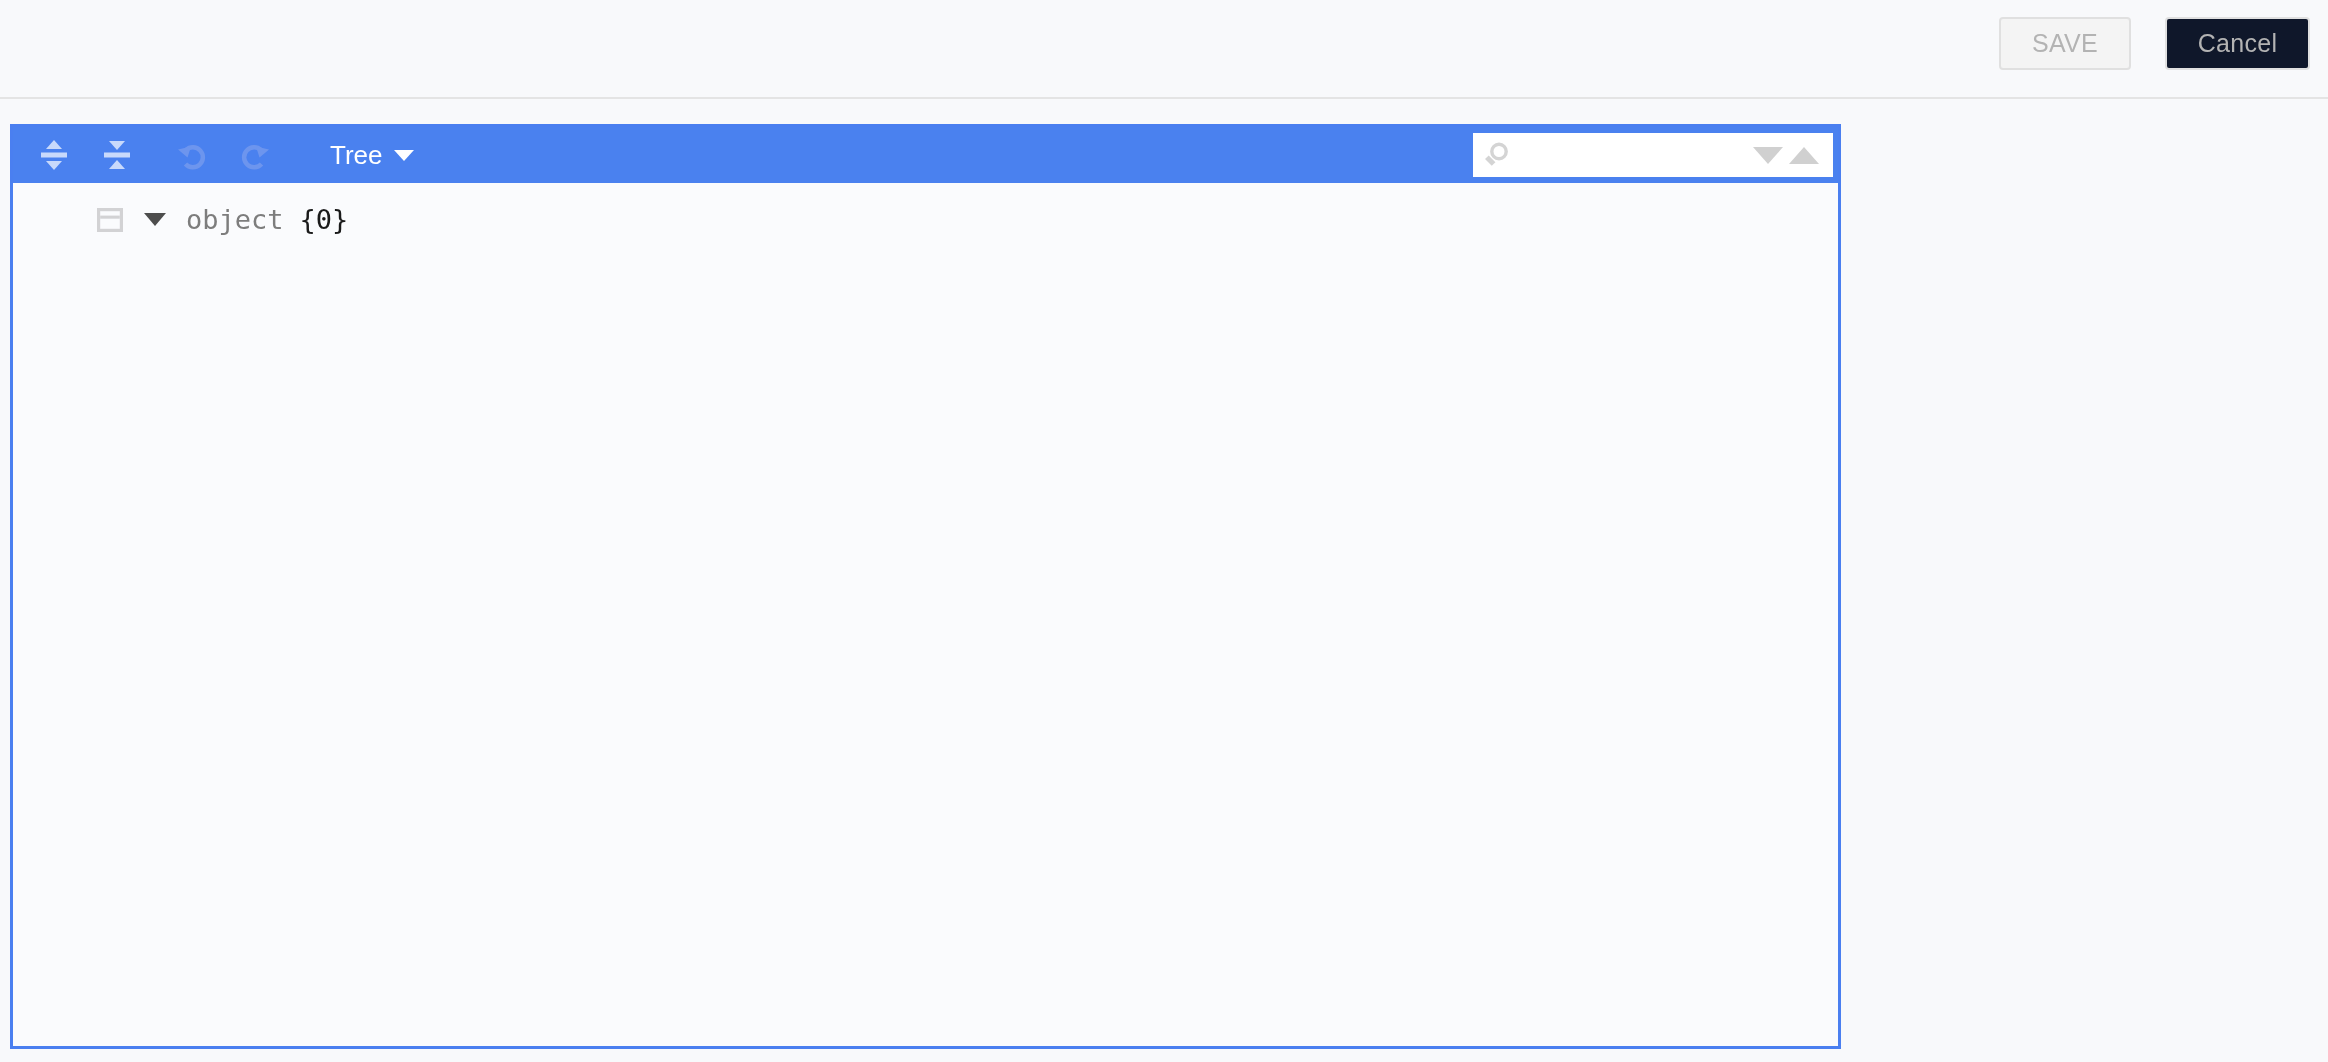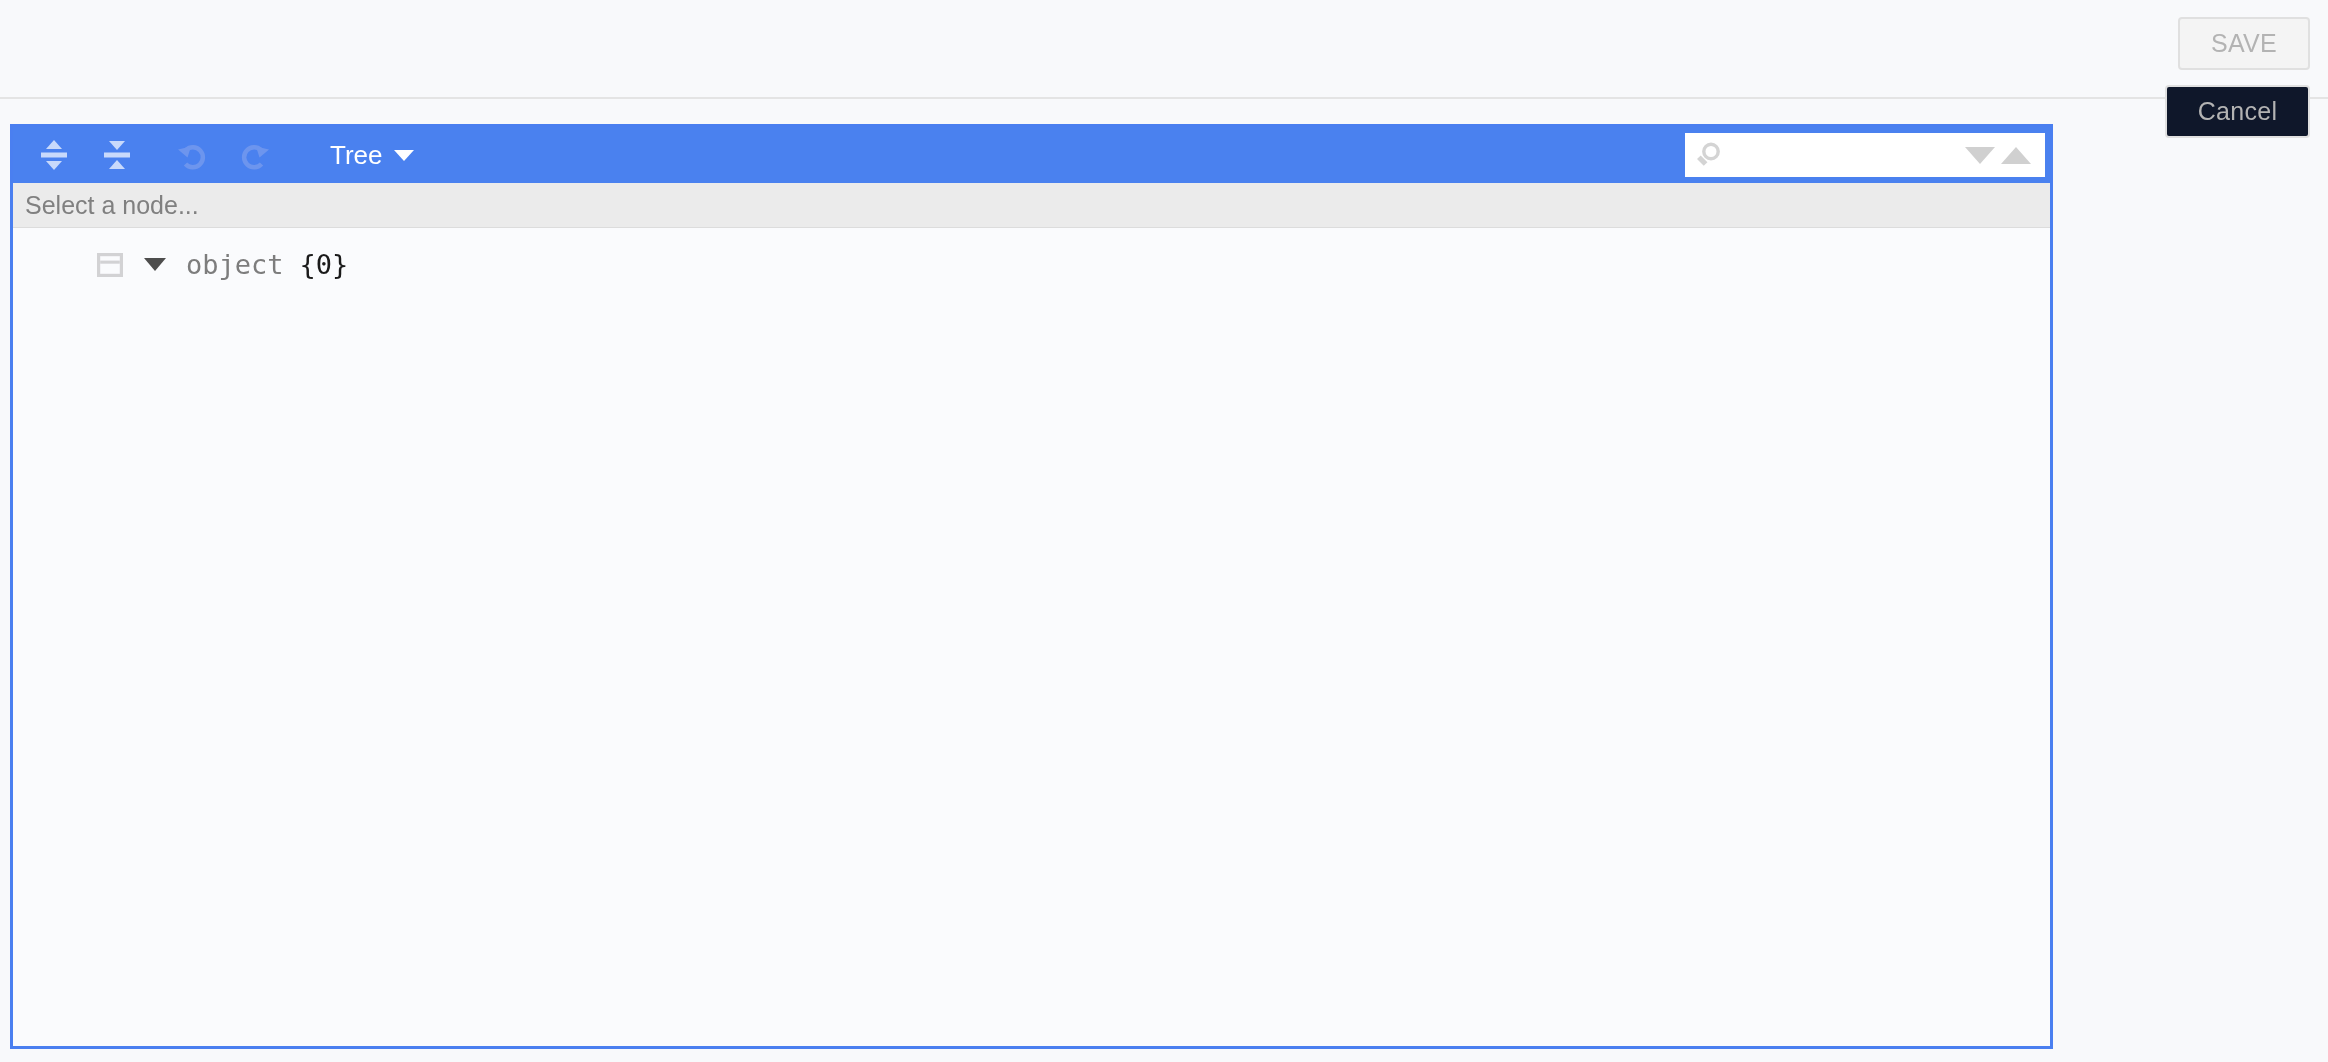--- a/index.html
+++ b/index.html
@@ -25,22 +25,21 @@
     box-sizing: border-box;
     border-bottom: 2px solid #e4e4e4;
     background: #f8f9fb;
   }
   .action-bar-buttons {
     position: absolute;
     right: 18px;
     top: 17px;
     display: flex;
     align-items: flex-end;
-    gap: 15px;
-    flex-direction: column;
+    gap: 34px;
   }
   .btn {
     box-sizing: border-box;
     height: 53px;
     min-width: 132px;
     padding: 0 22px;
     border: 2px solid #e0e0e0;
     border-radius: 4px;
     font-family: "Liberation Sans", sans-serif;
     font-size: 25px;
@@ -58,21 +57,21 @@
   .btn-cancel {
     background: #0f172a;
     min-width: 145px;
   }
 
   
   .editor {
     position: absolute;
     left: 10px;
     top: 124px;
-    width: 2043px;
+    width: 1831px;
     height: 925px;
     box-sizing: border-box;
     border: 3px solid #4a7ff0;
     background: #fafbfd;
     overflow: hidden;
   }
 
   
   .menu {
     position: relative;
@@ -288,21 +287,20 @@
         </svg>
       </span>
       <input class="search-input" type="text" value="" placeholder="" style="">
       <span class="search-navs">
         <span class="tri-down"></span>
         <span class="tri-up"></span>
       </span>
     </div>
   </div>
 
-  <div class="nav-bar">Select a node...</div>
 
   <div class="tree">
 
     <div class="tree-row">
       <svg class="drag-handle" viewBox="0 0 26 24">
         <rect x="1.6" y="1.6" width="22.8" height="20.8" fill="none" stroke="#d2d2d4" stroke-width="3.2"></rect>
         <rect x="3.2" y="7.6" width="19.6" height="3.1" fill="#d2d2d4"></rect>
       </svg>
       <span class="expander">
         <span class="expander-tri"></span>

